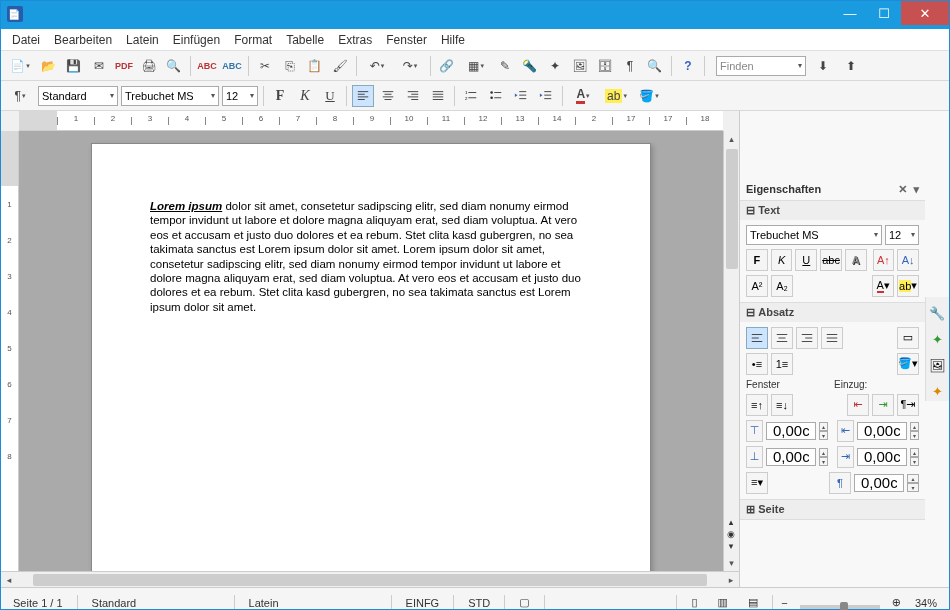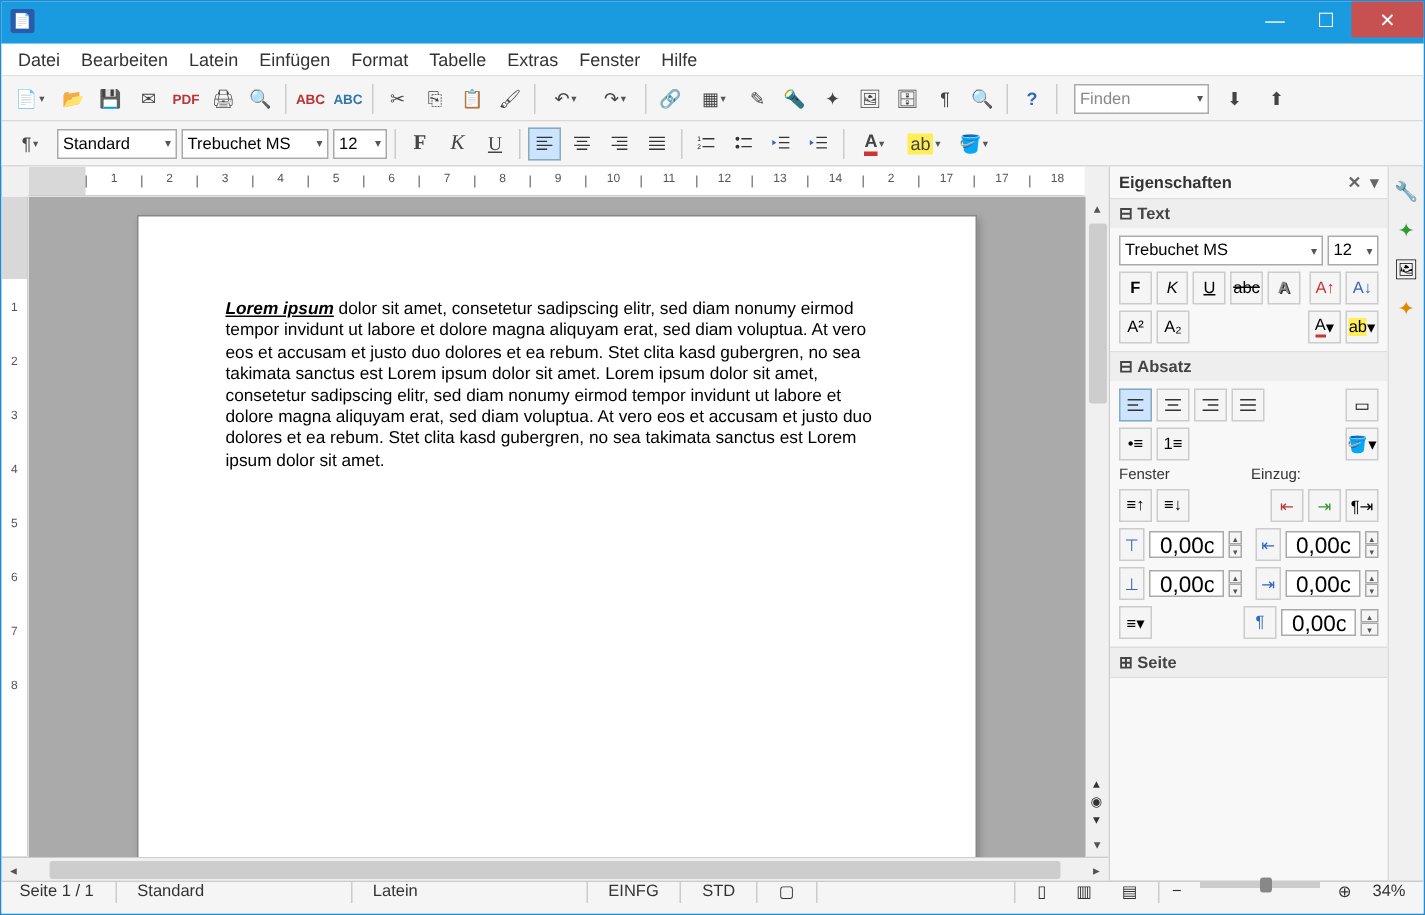--- a/index.html
+++ b/index.html
@@ -32,37 +32,37 @@
 .page-text { font-family: "Trebuchet MS", sans-serif; font-size: 11.5px; color: #000; line-height: 1.25; }
 .page-text .lead { font-weight: bold; font-style: italic; text-decoration: underline; }
 .vscroll { width: 16px; background: #f0f0f0; border-left: 1px solid #ccc; position: relative; }
 .vscroll .thumb { position: absolute; top: 18px; left: 2px; width: 12px; height: 120px; background: #cdcdcd; border-radius: 2px; }
 .vscroll .arrup, .vscroll .arrdn { height: 16px; display: flex; align-items: center; justify-content: center; font-size: 9px; color: #555; }
 .vscroll .arrdn { position: absolute; bottom: 0; width: 100%; }
 .nav-icons { position: absolute; right: 0; bottom: 20px; width: 16px; display: flex; flex-direction: column; gap: 2px; align-items: center; font-size: 9px; color: #333; }
 .hscroll { height: 16px; background: #f0f0f0; border-top: 1px solid #ccc; display: flex; align-items: center; }
 .hscroll .thumb { height: 12px; flex: 1; margin: 0 16px; background: #cdcdcd; border-radius: 2px; }
 .hscroll .arr { width: 16px; text-align: center; font-size: 9px; color: #555; }
-.sidebar { width: 210px; background: #f8f8f8; border-left: 1px solid #ccc; display: flex; font-size: 11px; }
+.sidebar { width: 210px; background: #f8f8f8; border-left: 1px solid #ccc; display: flex; font-size: 11px; align-items: center; }
 .sb-main { flex: 1; overflow: auto; }
 .sb-title { padding: 4px 6px; font-weight: bold; color: #333; border-bottom: 1px solid #ddd; display: flex; align-items: center; }
 .sb-title .close-pnl { margin-left: auto; font-size: 11px; color: #666; }
 .sb-section { border-bottom: 1px solid #ddd; }
 .sb-sec-head { padding: 3px 6px; background: #eee; font-weight: bold; color: #444; display: flex; align-items: center; gap: 3px; }
 .sb-sec-body { padding: 5px 6px; display: flex; flex-direction: column; gap: 4px; }
 .sb-row { display: flex; gap: 3px; align-items: center; }
 .sb-btn { width: 22px; height: 22px; border: 1px solid #ccc; background: #f5f5f5; display: flex; align-items: center; justify-content: center; font-size: 11px; }
 .sb-btn.active { background: #cde4ff; border-color: #8ab; }
 .sb-input { width: 50px; height: 18px; border: 1px solid #aaa; font-size: 15px; padding: 0 6px; background: #fff; }
 .sb-spin { width: 12px; display: flex; flex-direction: column; font-size: 6px; color: #555; }
 .sb-spin div { height: 9px; border: 1px solid #aaa; display: flex; align-items: center; justify-content: center; background: #f5f5f5; }
 .sb-label { font-size: 10px; color: #333; }
 .sb-tabs { width: 24px; background: #f0f0f0; border-left: 1px solid #ddd; display: flex; flex-direction: column; align-items: center; gap: 6px; padding-top: 6px; }
 .sb-tab { width: 20px; height: 20px; display: flex; align-items: center; justify-content: center; font-size: 13px; }
-.statusbar { height: 22px; background: #f5f5f5; border-top: 1px solid #ccc; display: flex; align-items: flex-start; font-size: 11px; color: #333; padding: 0 6px; gap: 8px; }
+.statusbar { height: 22px; background: #f5f5f5; border-top: 1px solid #ccc; display: flex; align-items: flex-end; font-size: 11px; color: #333; padding: 0 6px; gap: 8px; }
 .statusbar .sep { width: 1px; height: 14px; background: #ccc; }
 .statusbar .cell { padding: 0 6px; }
 .zoom-slider { width: 80px; height: 4px; background: #ccc; margin: 0 4px; position: relative; }
 .zoom-slider .knob { position: absolute; left: 50%; top: -3px; width: 8px; height: 10px; background: #888; border-radius: 2px; }
 .find-box { display: flex; align-items: center; gap: 6px; margin-left: 6px; }
 svg { width: 14px; height: 14px; }
 </style>
 </head>
 <body>
 

